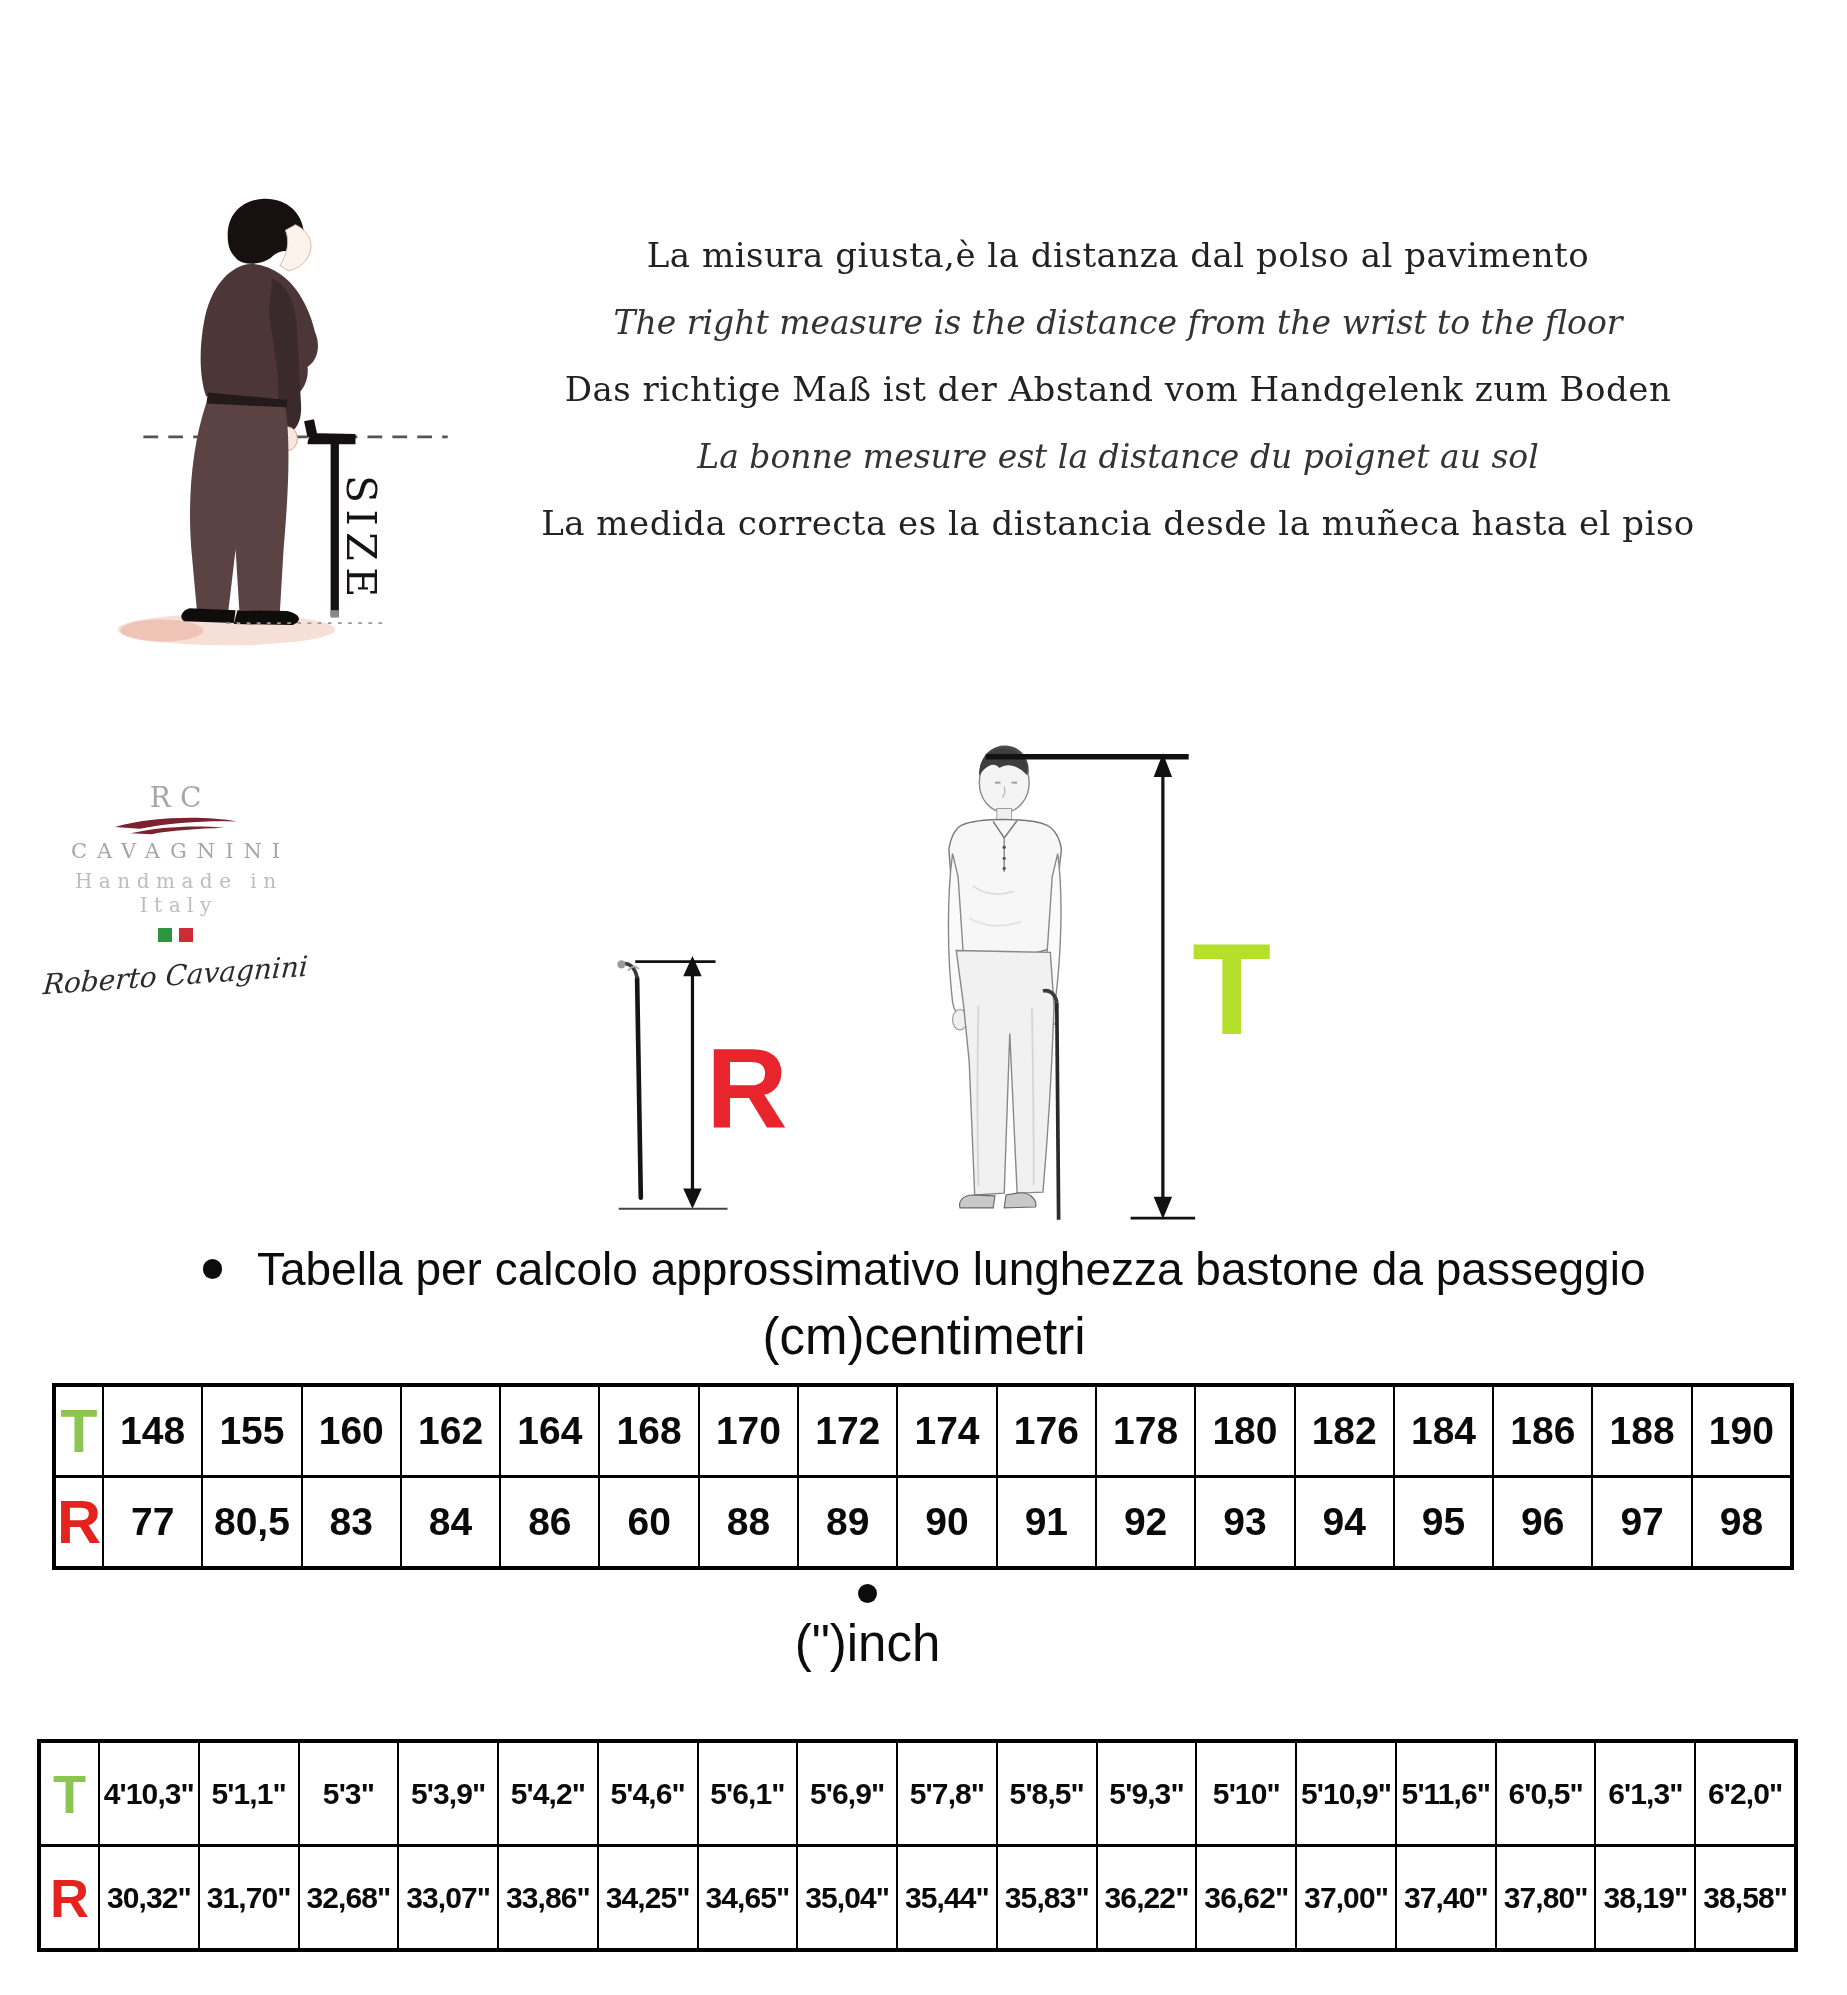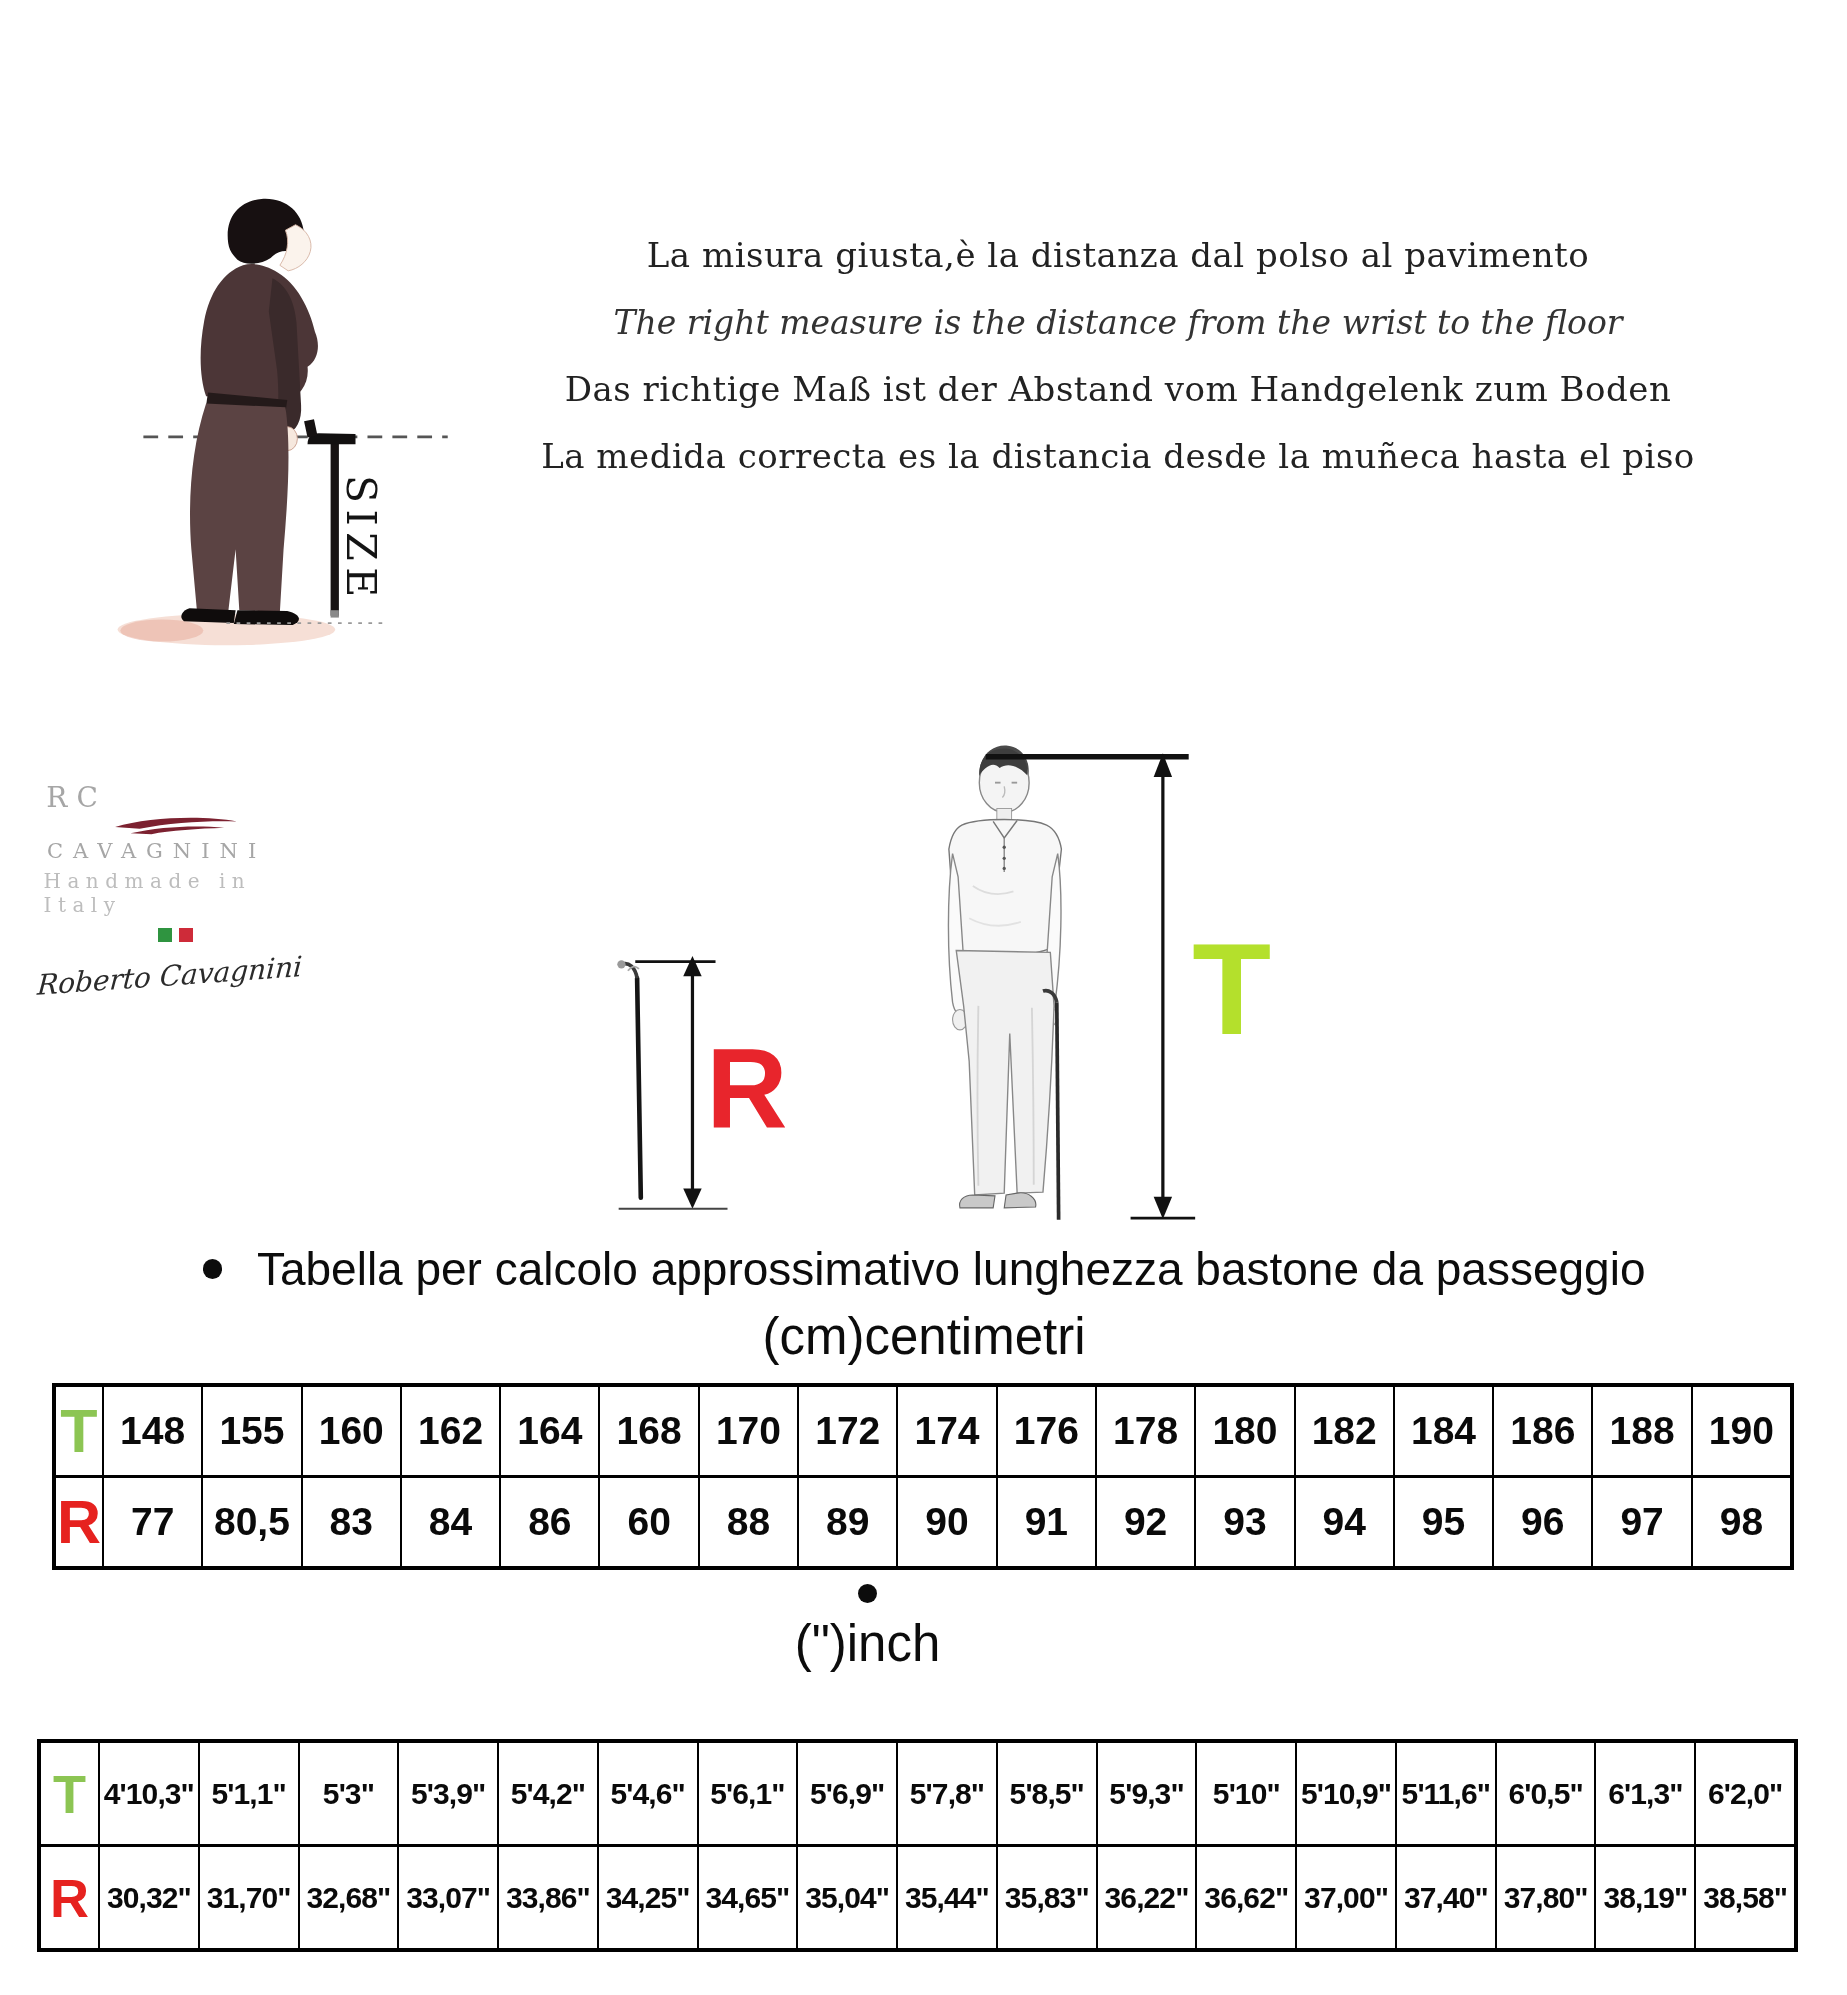--- a/index.html
+++ b/index.html
@@ -13,21 +13,21 @@
               font-size:41px;letter-spacing:6.5px;color:#141414;text-align:center;line-height:48px;}
 
   
   .instructions{position:absolute;left:388px;top:222px;width:1460px;text-align:center;
                 font-family:"DejaVu Serif",serif;}
   .instructions p{margin:0;line-height:67px;white-space:nowrap;}
   .ins-bold{font-weight:normal;font-size:34px;letter-spacing:0.5px;color:#222;}
   .ins-italic{font-style:italic;font-size:33px;color:#333;}
 
   
-  .logo{position:absolute;left:37px;top:781px;width:277px;}
+  .logo{position:absolute;left:37px;top:781px;width:277px;text-align:center;}
   .logo .initials{font-family:"DejaVu Serif",serif;font-size:28px;letter-spacing:9.2px;
                   color:#a6a6a6;margin:0 0 0 9.2px;}
   .logo .swoosh{display:block;margin:1.8px auto 0 auto;}
   .logo .brand-name{font-family:"DejaVu Serif",serif;font-size:21px;letter-spacing:10px;
                     color:#a6a6a6;margin:3.7px 0 0 10px;}
   .logo .tagline{font-family:"DejaVu Serif",serif;font-size:20px;letter-spacing:6.5px;
                  color:#bdbdbd;margin:5.5px 0 0 6.5px;}
   .flag{display:flex;gap:6.5px;justify-content:center;margin-top:11px;}
   .flag span{width:14px;height:14px;display:block;}
   .flag .g{background:#2f9440;}
@@ -97,20 +97,21 @@
       </g>
       <line x1="150" y1="500" x2="320" y2="500" stroke="#999" stroke-width="2" stroke-dasharray="4 7"></line>
     </svg>
     <div class="size-label">SIZE</div>
   </div>
 
   <div class="instructions">
     <p class="ins-bold">La misura giusta,è la distanza dal polso al pavimento</p>
     <p class="ins-italic">The right measure is the distance from the wrist to the floor</p>
     <p class="ins-bold">Das richtige Maß ist der Abstand vom Handgelenk zum Boden</p>
+    <p class="ins-italic">La bonne mesure est la distance du poignet au sol</p>
     <p class="ins-bold">La medida correcta es la distancia desde la muñeca hasta el piso</p>
   </div>
 
   <div class="logo">
     <div class="initials">RC</div>
     <svg class="swoosh" width="138" height="20" viewBox="0 0 150 22">
       <path d="M8,12 C45,1 105,-1 142,6 C110,5 70,7 35,14 Z" fill="#7c2130"></path>
       <path d="M25,19 C60,11 100,10 128,13 C100,14 68,16 48,20 Z" fill="#7c2130"></path>
     </svg>
     <div class="brand-name">CAVAGNINI</div>

